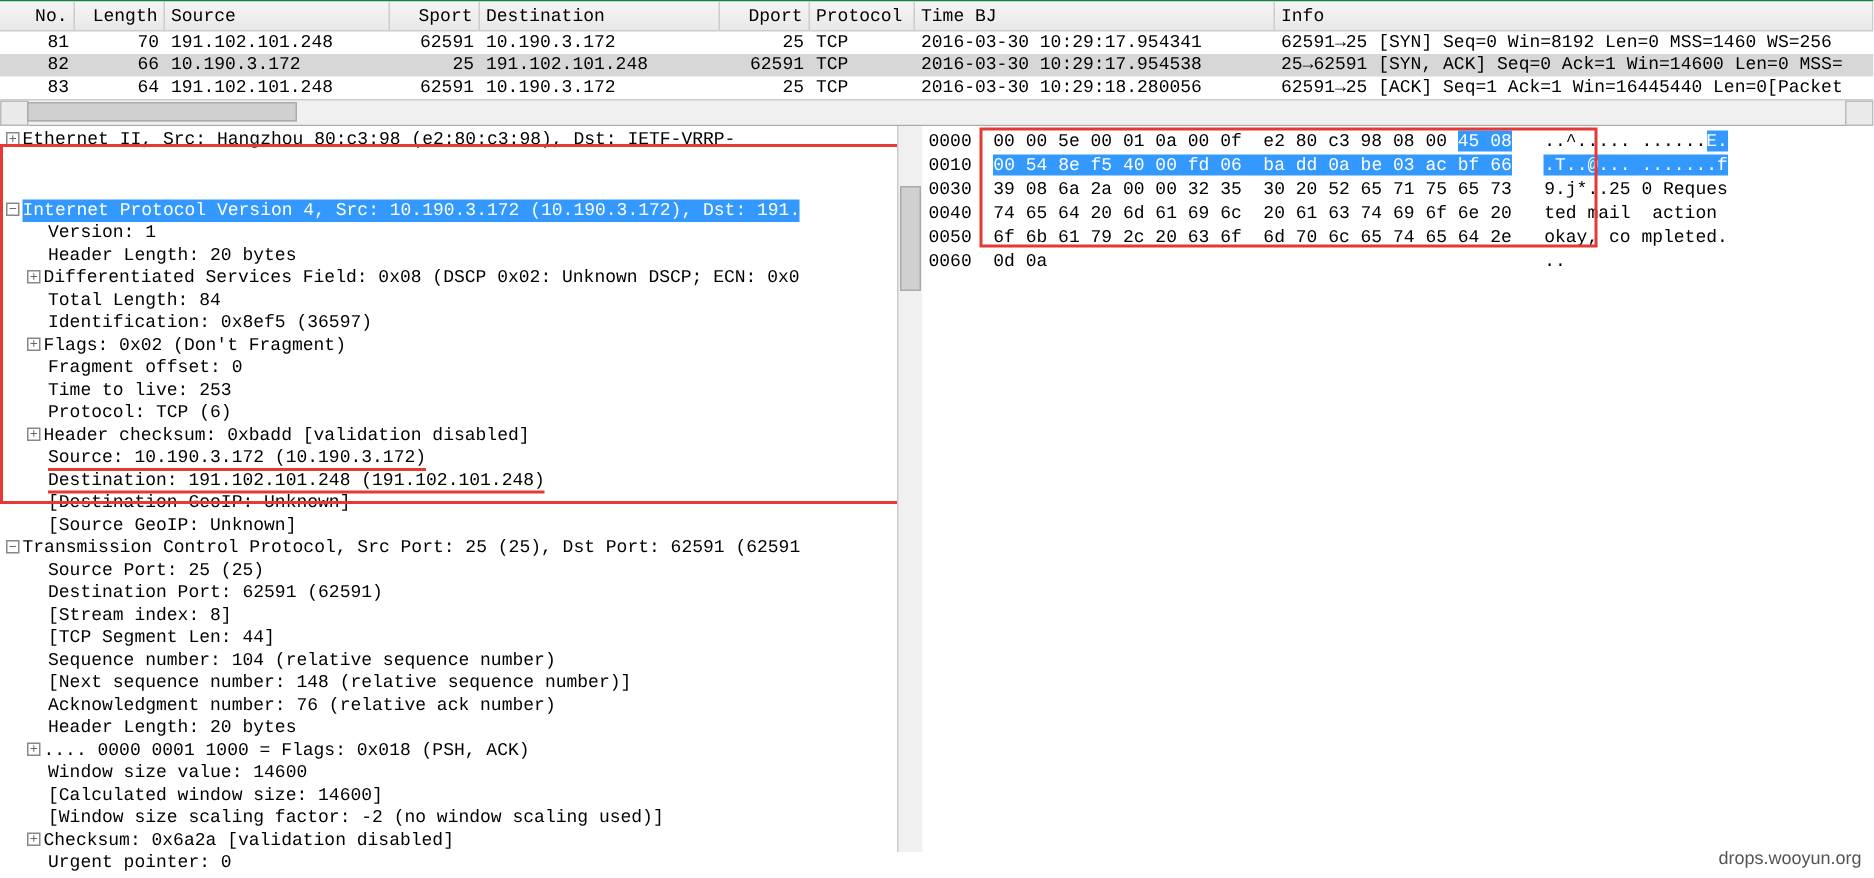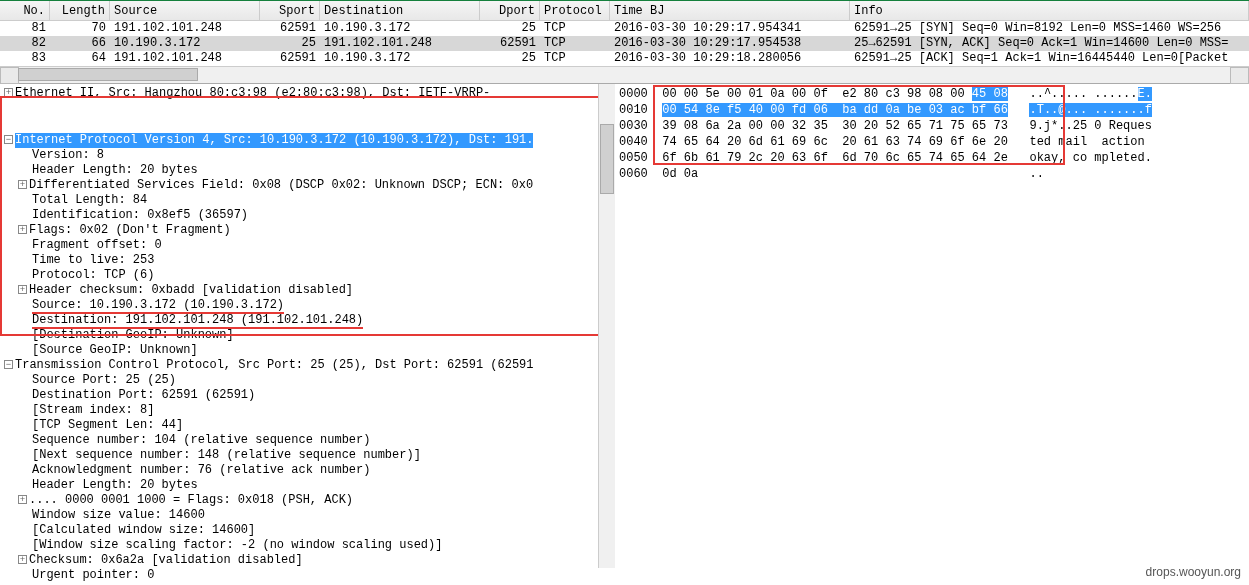--- a/index.html
+++ b/index.html
@@ -83,21 +83,21 @@
     <div class="scrollbar-h">
         <div class="thumb"></div>
       </div>
   </div>
 
   <div class="lower">
     <div class="detail">
       <div class="box-red" style="left:0;top:12px;width:605px;height:240px;"></div>
       <div style="white-space:nowrap"><span class="glyph">+</span><span>Ethernet II, Src: Hangzhou_80:c3:98 (e2:80:c3:98), Dst: IETF-VRRP-</span></div>
       <div style="white-space:nowrap"><span class="glyph">−</span><span class="sel-line">Internet Protocol Version 4, Src: 10.190.3.172 (10.190.3.172), Dst: 191.</span></div>
-      <div style="padding-left:28px">Version: 8</div>
+      <div style="padding-left:28px">Version: 1</div>
       <div style="padding-left:28px">Header Length: 20 bytes</div>
       <div style="padding-left:14px;white-space:nowrap"><span class="glyph">+</span><span>Differentiated Services Field: 0x08 (DSCP 0x02: Unknown DSCP; ECN: 0x0</span></div>
       <div style="padding-left:28px">Total Length: 84</div>
       <div style="padding-left:28px">Identification: 0x8ef5 (36597)</div>
       <div style="padding-left:14px"><span class="glyph">+</span><span>Flags: 0x02 (Don't Fragment)</span></div>
       <div style="padding-left:28px">Fragment offset: 0</div>
       <div style="padding-left:28px">Time to live: 253</div>
       <div style="padding-left:28px">Protocol: TCP (6)</div>
       <div style="padding-left:14px"><span class="glyph">+</span><span>Header checksum: 0xbadd [validation disabled]</span></div>
       <div style="padding-left:28px"><span class="underline-red">Source: 10.190.3.172 (10.190.3.172)</span></div>

